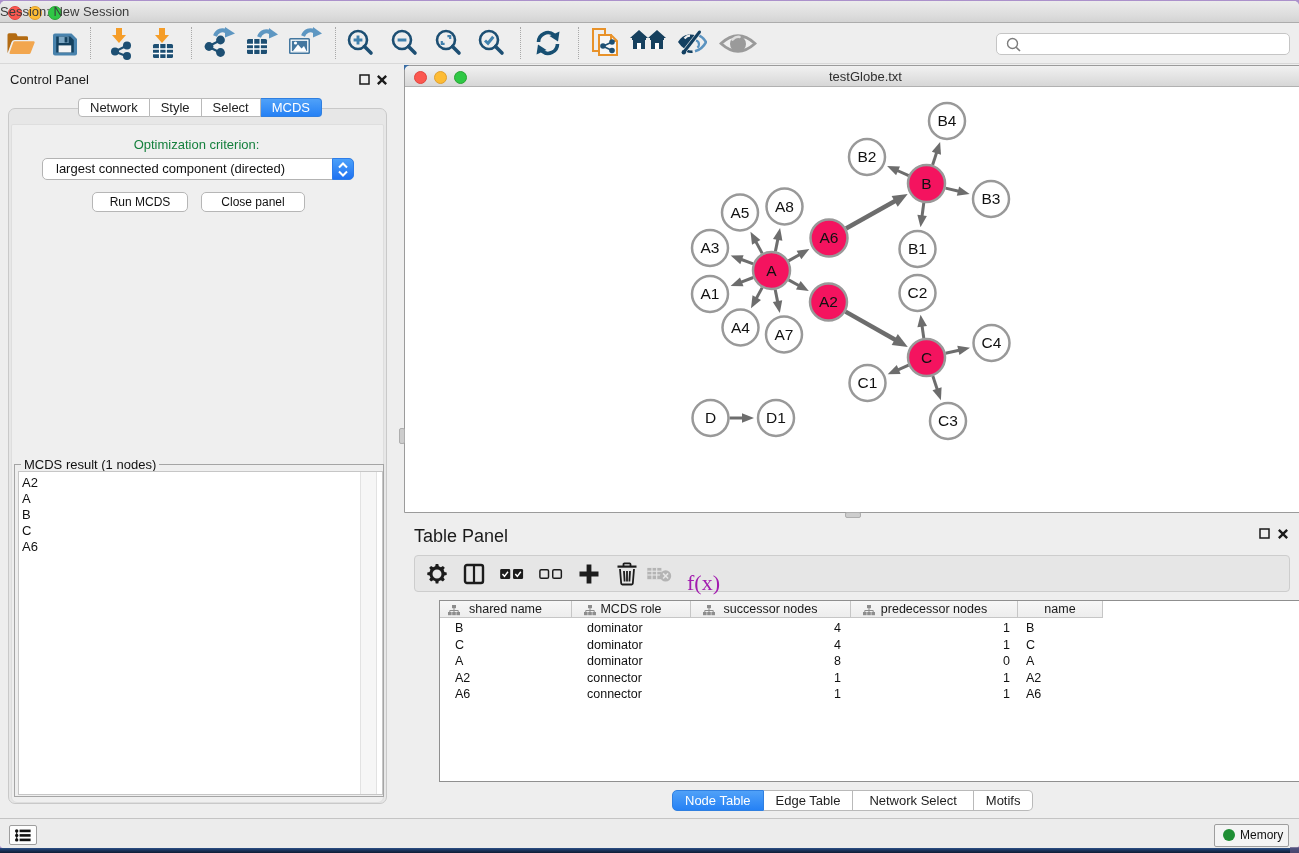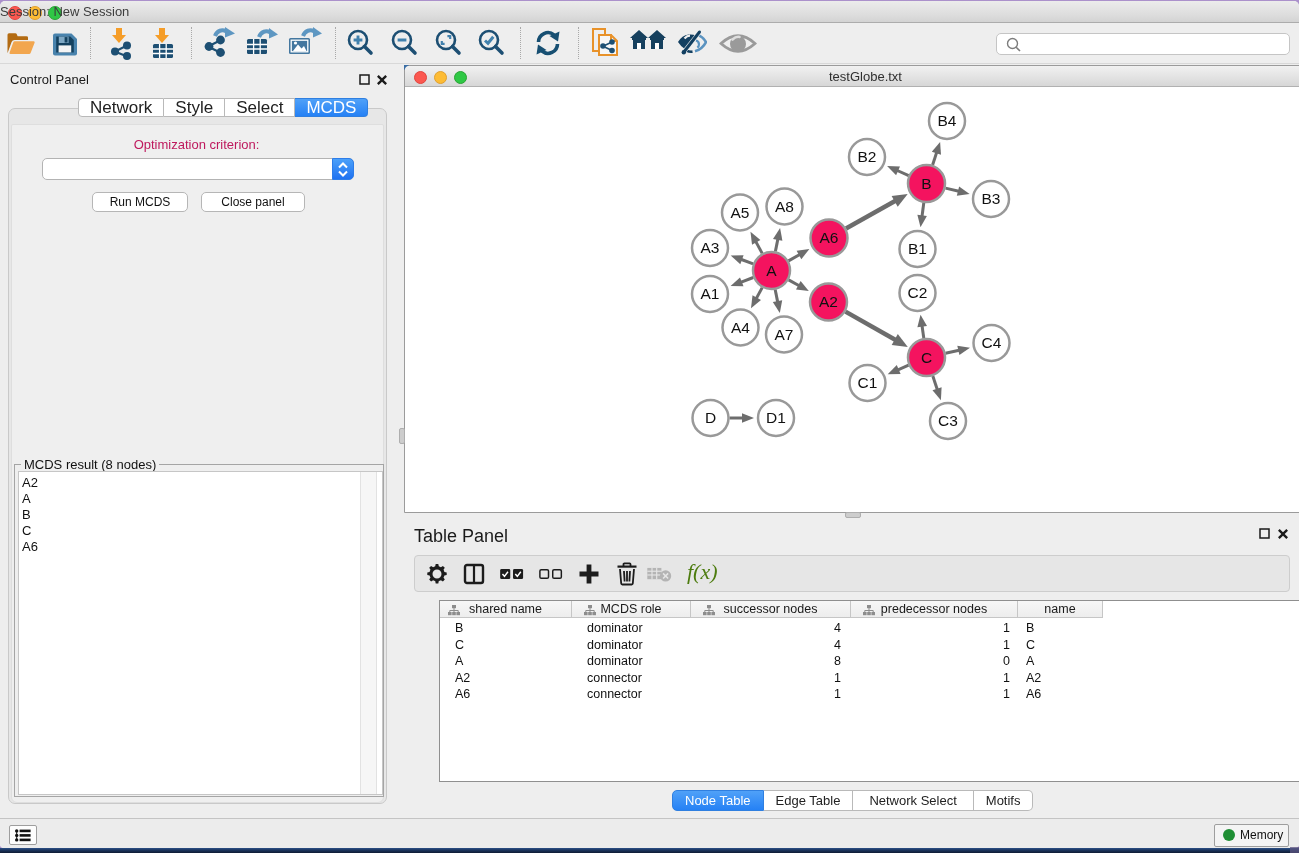--- a/index.html
+++ b/index.html
@@ -24,25 +24,25 @@
   .search{position:absolute;left:996px;top:10px;width:292px;height:20px;background:#fff;
       border:1px solid #c5c5c5;border-radius:5px}
   
   .cp-title{position:absolute;left:10px;top:71px;font-size:13px;color:#1a1a1a}
   .cpbox{position:absolute;left:8px;top:107px;width:377px;height:694px;background:#e7e7e7;
       border:1px solid #c9c9c9;border-radius:7px}
   .cpinner{position:absolute;left:11px;top:123px;width:371px;height:677px;background:#efefef;
       border:1px solid #dedede;border-radius:2px 2px 6px 6px}
   .tabs{position:absolute;left:78px;top:97px;height:19px;display:flex}
   .tab{height:17px;line-height:17px;background:#ffffff;border:1px solid #b9b9b9;border-left:none;
-      font-size:17px;color:#222;text-align:left;padding:0 11px}
+      font-size:13px;color:#222;text-align:left;padding:0 11px}
   .tab.first{border-left:1px solid #b9b9b9;border-radius:4px 0 0 4px}
   .tab.sel{background:linear-gradient(180deg,#50a1f8 0,#2581f5 100%);color:#fff;border-color:#2f7fe0;
       border-radius:0 4px 4px 0}
-  .optlabel{position:absolute;left:0;top:136px;width:393px;text-align:center;font-size:13px;color:#be185d}
+  .optlabel{position:absolute;left:0;top:136px;width:393px;text-align:center;font-size:13px;color:#15803d}
   .combo{position:absolute;left:42px;top:157px;width:310px;height:20px;background:#fff;
       border:1px solid #b3b3b3;border-radius:5px;font-size:13px;color:#111;line-height:20px}
   .combo .txt{position:absolute;left:13px;top:0}
   .combo .step{position:absolute;right:-1px;top:-1px;width:20px;height:20px;border:1px solid #2d7de9;
       background:linear-gradient(180deg,#4ba0f9 0,#1f72f1 100%);border-radius:0 5px 5px 0}
   .btn{position:absolute;height:18px;background:#ffffff;border:1px solid #b6b6b6;border-radius:5px;
       font-size:12px;color:#111;text-align:center;line-height:18px}
   .fieldset{position:absolute;left:14px;top:463px;width:368px;height:331px;border:1px solid #a5a5a5}
   .fieldlegend{position:absolute;left:21px;top:456px;background:#efefef;padding:0 3px;font-size:13px;color:#111}
   .mlist{position:absolute;left:18px;top:470px;width:363px;height:322px;background:#ffffff;
@@ -236,31 +236,32 @@
   <div class="cpbox"></div>
   <div class="cpinner"></div>
   <div class="tabs">
     <div class="tab first">Network</div>
       <div class="tab">Style</div>
       <div class="tab">Select</div>
       <div class="tab sel">MCDS</div>
   </div>
   <div class="optlabel">Optimization criterion:</div>
   <div class="combo">
+      <span class="txt">largest connected component (directed)</span>
     <div class="step">
       <svg style="position:absolute;left:4px;top:2.5px" width="12" height="15" viewBox="0 0 12 15">
         <path d="M2 5.5 L6 1.5 L10 5.5" fill="none" stroke="#fff" stroke-width="2"></path>
         <path d="M2 9.5 L6 13.5 L10 9.5" fill="none" stroke="#fff" stroke-width="2"></path>
       </svg>
     </div>
   </div>
   <div class="btn" style="left:92px;top:191px;width:94px">Run MCDS</div>
   <div class="btn" style="left:201px;top:191px;width:102px">Close panel</div>
   <div class="fieldset"></div>
-  <div class="fieldlegend">MCDS result (8 nodes)</div>
+  <div class="fieldlegend">MCDS result (1 nodes)</div>
   <div class="mlist">
     <div class="sb"></div>
       <div style="height:3px"></div>
     <div class="it">A2</div>
       <div class="it">A</div>
       <div class="it">B</div>
       <div class="it">C</div>
       <div class="it">A6</div>
   </div>
 
@@ -451,21 +452,21 @@
         </g>
       <g stroke="#e6e6e6" stroke-width="1.2">
           <line x1="0" y1="4.5" x2="15" y2="4.5"></line>
           <line x1="0" y1="8.5" x2="15" y2="8.5"></line>
           <line x1="5" y1="1" x2="5" y2="13"></line>
           <line x1="10" y1="1" x2="10" y2="13"></line>
         </g>
       <circle cx="19.5" cy="9.5" r="6" fill="#b4b4b4"></circle>
       <path d="M16.8 6.8 L22.2 12.2 M22.2 6.8 L16.8 12.2" stroke="#e6e6e6" stroke-width="1.6"></path>
     </svg>
-    <div style="position:absolute;left:272px;top:3px;font-family:'Liberation Serif',serif;font-style:italic;font-size:22px;color:#4d7c0f">f(x)</div>
+    <div style="position:absolute;left:272px;top:14px;font-family:'Liberation Serif',serif;font-size:22px;color:#a21caf">f(x)</div>
   </div>
   <div class="tbl">
     <div class="tbl-head" style="left:0;width:132px"><svg style="position:absolute;left:8px;top:3.5px" width="12" height="11" viewBox="0 0 12 11">
           <g fill="#8d8d8d">
             <rect x="4" y="0" width="4" height="3.2"></rect>
             <rect x="0" y="7" width="3.6" height="3.2"></rect>
             <rect x="4.2" y="7" width="3.6" height="3.2"></rect>
             <rect x="8.4" y="7" width="3.6" height="3.2"></rect>
           </g>
           <g stroke="#8d8d8d" stroke-width="1">

